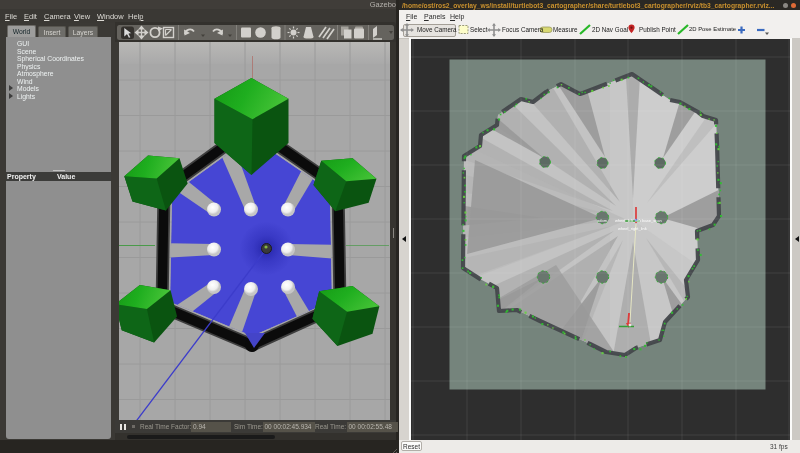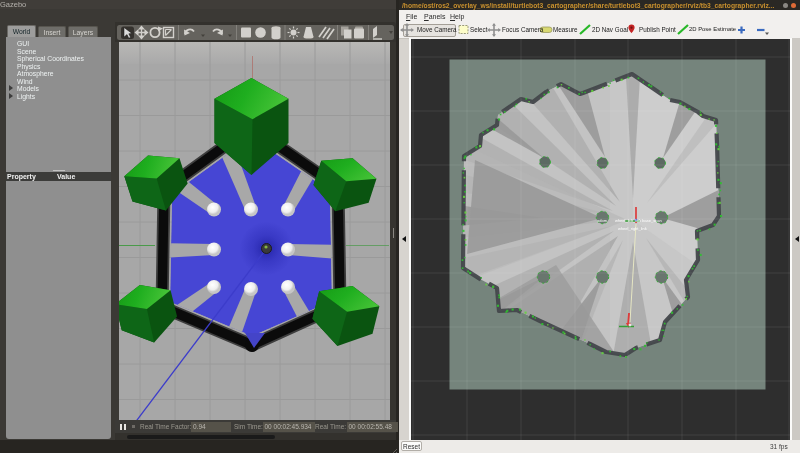--- a/index.html
+++ b/index.html
@@ -1,20 +1,28 @@
 <!DOCTYPE html>
 <html><head><meta charset="utf-8"><style>
 *{margin:0;padding:0;box-sizing:border-box}
 body{width:800px;height:453px;background:#272521;font-family:"Liberation Sans",sans-serif;overflow:hidden;position:relative}
 .abs{position:absolute}
 </style></head><body>
 
 <div class="abs" style="left:0;top:0;width:396px;height:440px;background:#3b3935">
   <div class="abs" style="left:0;top:0;width:396px;height:9px;background:#403d39"></div>
-  <div class="abs" style="left:0;top:0;width:396px;height:9px;font-size:7.5px;color:#b4b1ac;text-align:left;line-height:10px">Gazebo</div>
+  <div class="abs" style="left:0;top:0;width:396px;height:9px;font-size:7.5px;color:#b4b1ac;text-align:right;line-height:10px">Gazebo</div>
+  <div class="abs" style="left:0;top:9px;width:396px;height:14px;background:#3a3834;font-size:7.5px;color:#dcdad5;line-height:15px">
+    <span class="abs" style="left:5px"><u>F</u>ile</span>
+    <span class="abs" style="left:24px"><u>E</u>dit</span>
+    <span class="abs" style="left:44px"><u>C</u>amera</span>
+    <span class="abs" style="left:74px"><u>V</u>iew</span>
+    <span class="abs" style="left:97px"><u>W</u>indow</span>
+    <span class="abs" style="left:128px">Hel<u>p</u></span>
+  </div>
 
   <div class="abs" style="left:7px;top:25px;width:29px;height:12px;background:#9d9d9c;border:1px solid #6b6965;border-bottom:none;border-radius:2px 2px 0 0;font-size:6.8px;color:#16262a;text-align:center;line-height:12px">World</div>
   <div class="abs" style="left:38px;top:26px;width:28px;height:11px;background:#6e6d69;border:1px solid #57554f;border-bottom:none;border-radius:2px 2px 0 0;font-size:6.8px;color:#d6d4d0;text-align:center;line-height:11px">Insert</div>
   <div class="abs" style="left:68px;top:26px;width:30px;height:11px;background:#6e6d69;border:1px solid #57554f;border-bottom:none;border-radius:2px 2px 0 0;font-size:6.8px;color:#d6d4d0;text-align:center;line-height:11px">Layers</div>
 
   <div class="abs" style="left:6px;top:37px;width:105px;height:402px;background:#8f8f8f;border-radius:0 0 3px 3px"></div>
   <div class="abs" style="left:17px;top:40px;font-size:6.8px;color:#eef2f2;line-height:7.5px;white-space:nowrap">GUI<br>Scene<br>Spherical Coordinates<br>Physics<br>Atmosphere<br>Wind<br>Models<br>Lights</div>
   <div class="abs" style="left:9px;top:85px;width:0;height:0;border-left:4px solid #3c3c3c;border-top:3px solid transparent;border-bottom:3px solid transparent"></div>
   <div class="abs" style="left:9px;top:93px;width:0;height:0;border-left:4px solid #3c3c3c;border-top:3px solid transparent;border-bottom:3px solid transparent"></div>
   <div class="abs" style="left:6px;top:172px;width:105px;height:9px;background:#3c3c3a;font-size:7px;font-weight:bold;color:#f2f2f2;line-height:9px">

